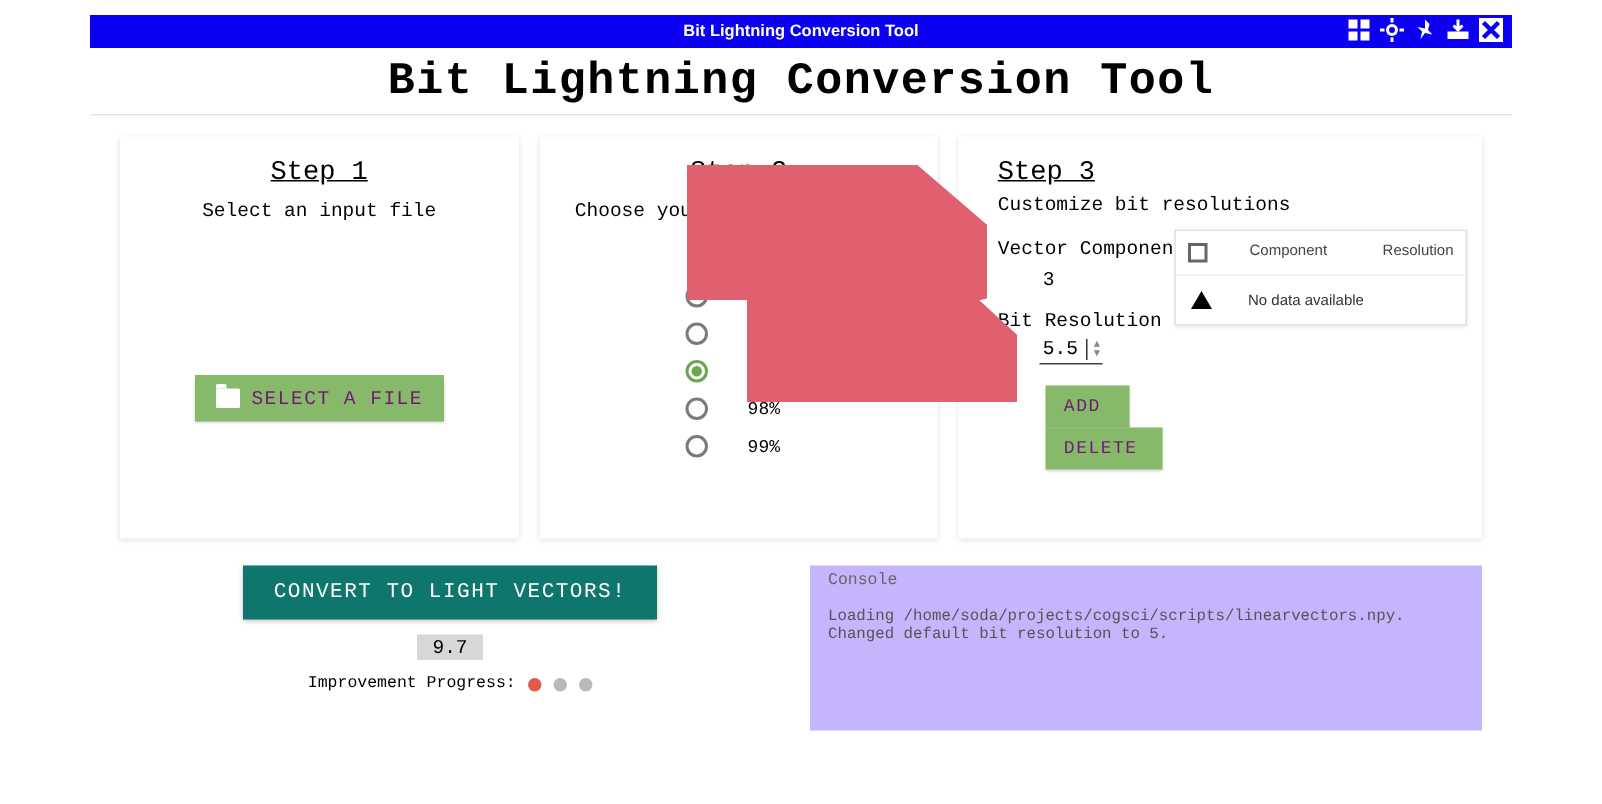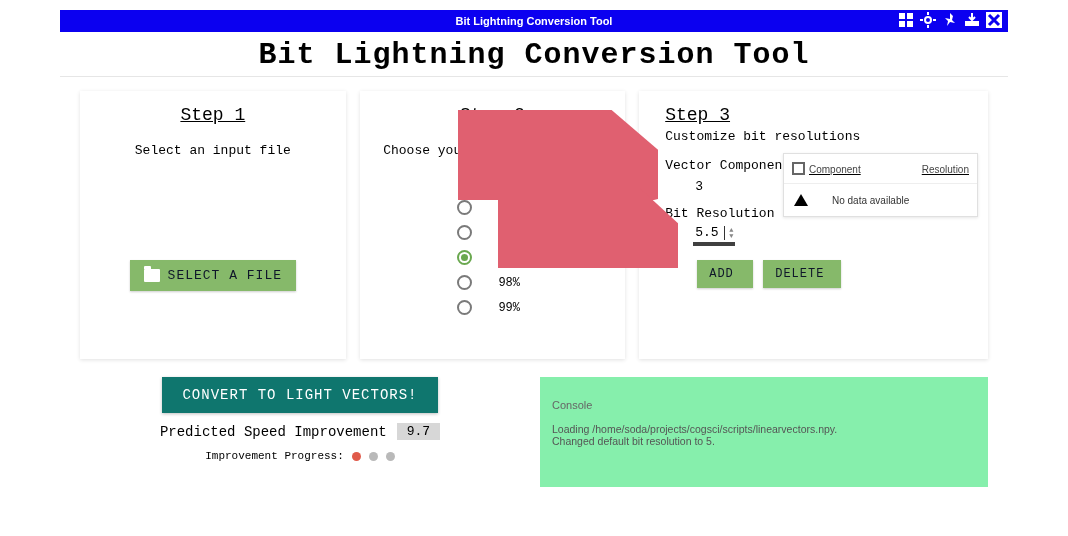--- a/index.html
+++ b/index.html
@@ -64,26 +64,26 @@
       font-family: "Consolas", "Courier New", monospace;
       font-size: 18px;
       text-align: center;
       text-decoration: underline;
     }
     .card-step3 .step-title { text-align: left; padding-left: 12px; }
     .step-sub {
       font-family: "Consolas", "Courier New", monospace;
       font-size: 13px;
       text-align: center;
-      margin-top: 18px;
+      margin-top: 8px;
     }
     .card-step3 .step-sub { text-align: left; padding-left: 12px; margin-top: 4px; }
     .btn-green {
       background: #86b96a;
-      color: #0f172a;
+      color: #701a75;
       border: none;
       padding: 8px 14px;
       font-family: "Consolas", "Courier New", monospace;
       font-size: 13px;
       letter-spacing: 1px;
       cursor: pointer;
       display: inline-flex;
       align-items: center;
       gap: 8px;
       box-shadow: 0 1px 2px rgba(0,0,0,0.2);
@@ -132,51 +132,50 @@
       font-size: 13px;
     }
     .field-label { font-size: 13px; }
     .field-val {
       margin: 6px 0 12px 30px;
       font-size: 13px;
     }
     .bitres-input {
       display: inline-flex;
       align-items: center;
-      border-bottom: 4px solid #404040;
+      border-bottom: 1px solid #404040;
       margin: 4px 0 14px 28px;
       padding: 0 2px 2px 2px;
       font-family: "Consolas", "Courier New", monospace;
       font-size: 13px;
     }
     .bitres-input input {
       border: none; outline: none; width: 28px;
       font-family: inherit; font-size: inherit; background: transparent;
     }
     .spinner {
       display: flex; flex-direction: column; margin-left: 4px; font-size: 7px; color: #888; line-height: 6px;
     }
     .spinner span { cursor: pointer; }
-    .step3-btns { display: flex; flex-direction: row; gap: 10px; margin-left: 32px; }
+    .step3-btns { display: flex; flex-direction: column; margin-left: 32px; }
 
     .data-table {
       position: absolute;
       top: 62px;
       right: 10px;
       width: 195px;
       border: 1px solid #e0e0e0;
       background: #fff;
       font-size: 10px;
       box-shadow: 0 1px 3px rgba(0,0,0,0.1);
     }
     .dt-header {
-      display: flex; align-items: flex-end; padding: 8px;
+      display: flex; align-items: flex-start; padding: 8px;
       border-bottom: 1px solid #eee;
-      gap: 4px;
-      text-decoration: underline;
+      gap: 28px;
     }
     .dt-checkbox { width: 13px; height: 13px; border: 2px solid #666; }
     .dt-col { color: #444; }
     .dt-body {
       padding: 10px; display: flex; align-items: flex-end; gap: 24px; color: #333;
     }
     .warn-icon { width: 0; height: 0; border-left: 7px solid transparent; border-right: 7px solid transparent; border-bottom: 12px solid #000; position: relative; }
 
     .footer-row {
       display: flex;
@@ -210,23 +209,23 @@
       background: #d7d7d7; padding: 1px 10px; font-size: 13px;
     }
     .progress-row {
       display: flex; align-items: center; gap: 8px;
       font-family: "Consolas", "Courier New", monospace; font-size: 11px;
     }
     .dot { width: 9px; height: 9px; border-radius: 50%; }
 
     .console-box {
       flex: 1;
-      background: #86efac;
-      padding: 22px 12px;
-      font-family: Liberation Sans, sans-serif;
+      background: #c4b5fd;
+      padding: 4px 12px;
+      font-family: Liberation Mono, monospace;
       font-size: 10.5px;
       color: #555;
       min-height: 110px;
     }
     .console-title { font-size: 11px; margin-bottom: 12px; color: #666; }
     .console-line { white-space: pre; }
 
     
     .arrow {
       position: absolute;
@@ -352,21 +351,20 @@
   </div>
 
 </div>
 
 <div class="footer-row">
   <div class="footer-left">
     <button class="convert-btn">
       <span>CONVERT TO LIGHT VECTORS!</span>
     </button>
     <div class="speed-row">
-      <span>Predicted Speed Improvement</span>
       <span class="speed-badge">9.7</span>
     </div>
     <div class="progress-row">
       <span>Improvement Progress:</span>
       <span class="dot" style="background:#e05a4a;"></span>
       <span class="dot" style="background:#b9b9b9;"></span>
       <span class="dot" style="background:#b9b9b9;"></span>
     </div>
   </div>
 

